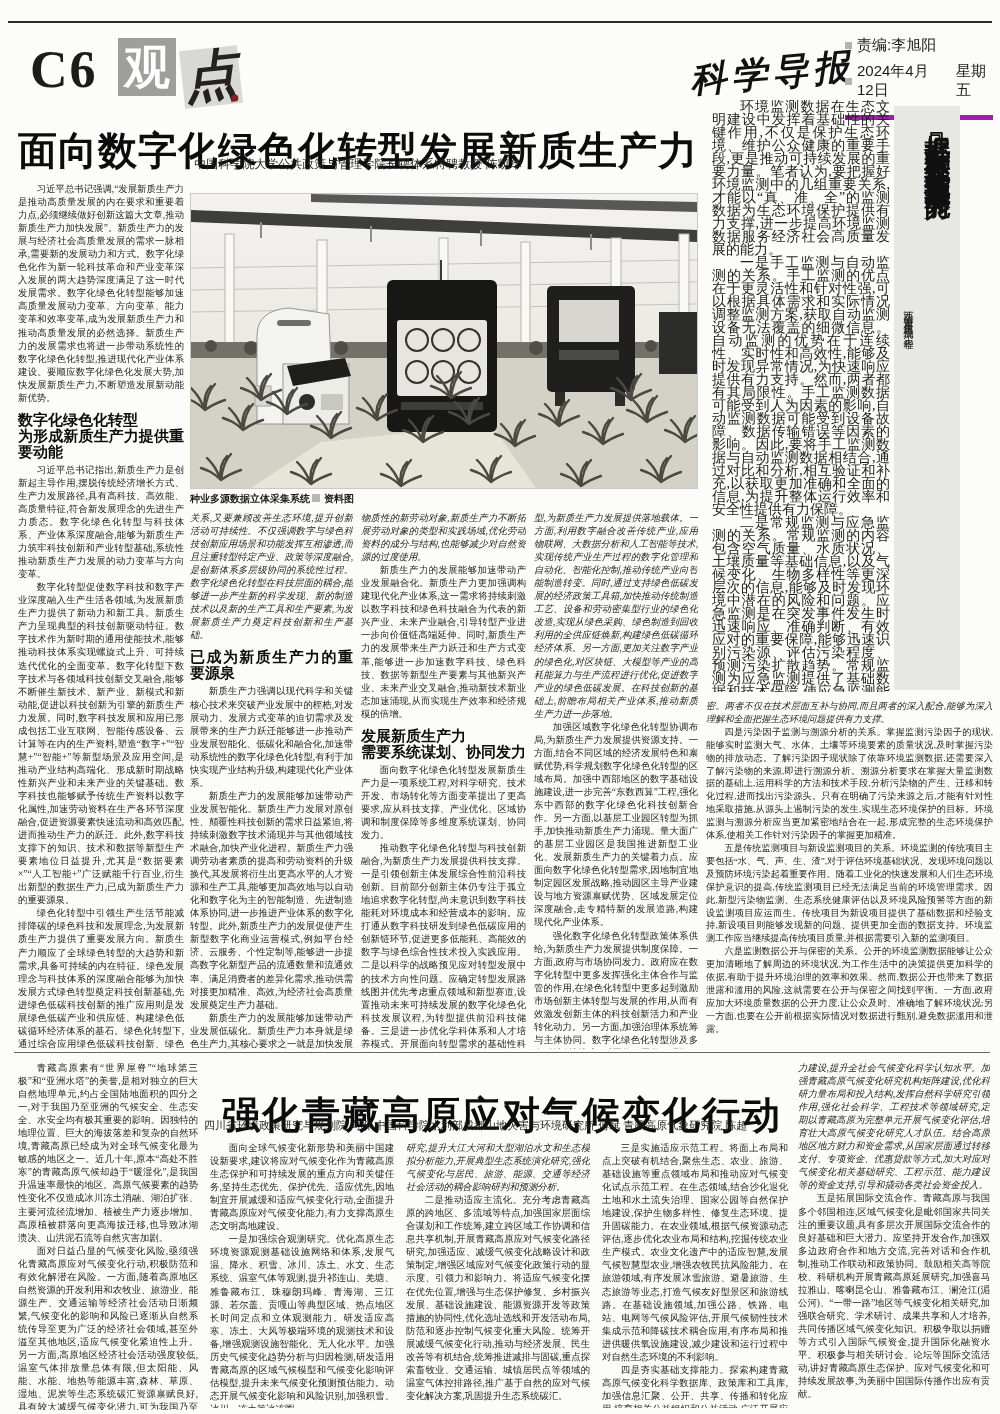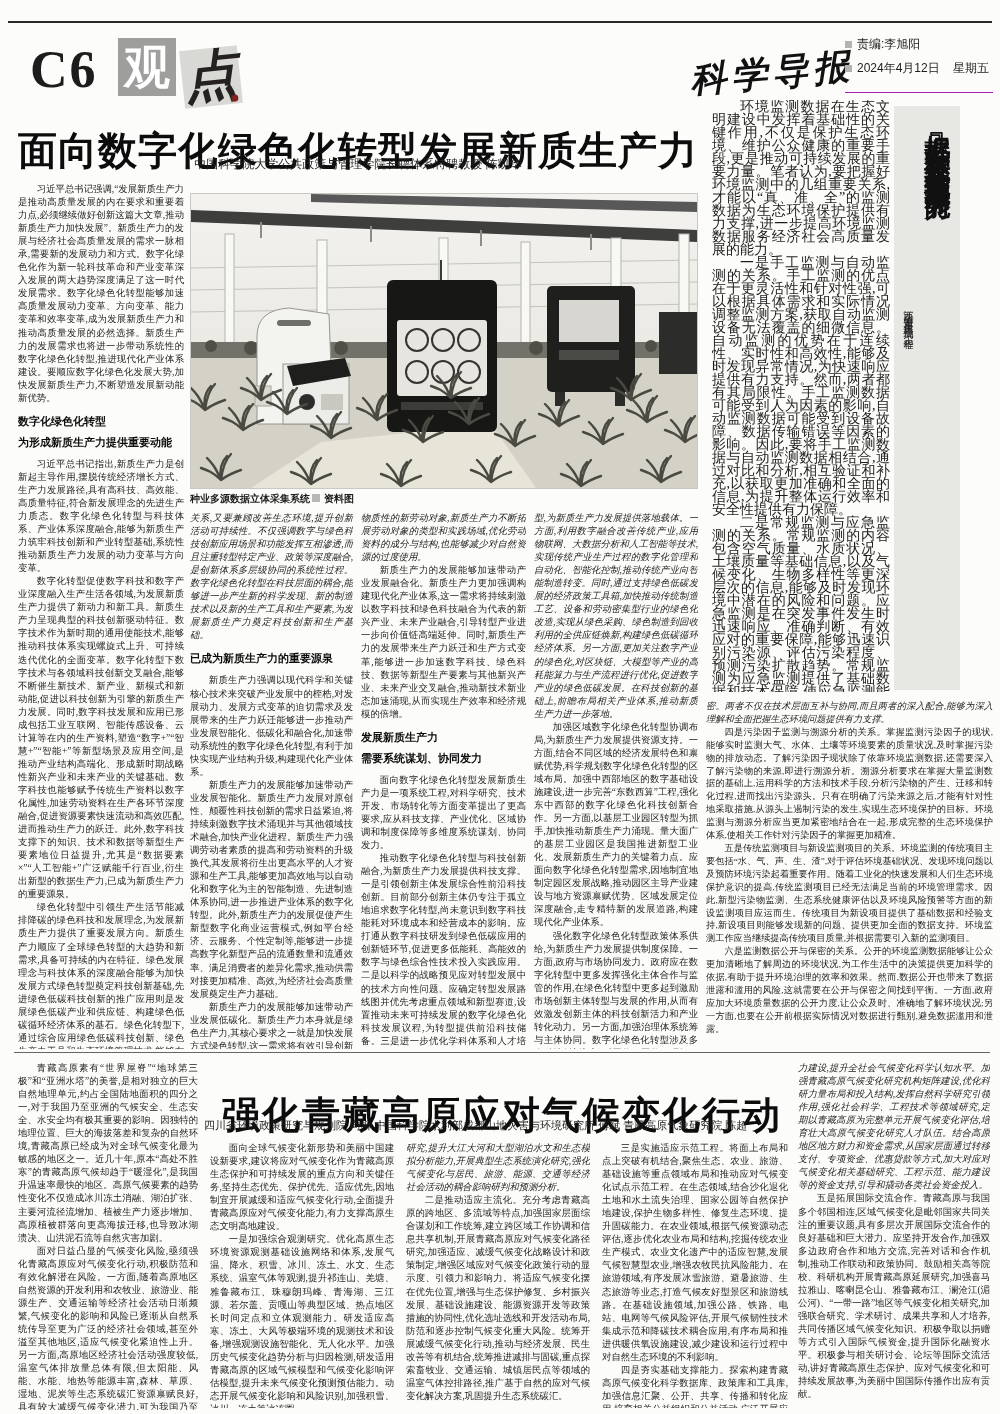--- a/index.html
+++ b/index.html
@@ -13,35 +13,35 @@
   .edition{position:absolute;left:30px;top:40px;font-size:52px;font-weight:bold;letter-spacing:2px;}
   .logo-guan{position:absolute;left:118px;top:38px;width:58px;height:58px;background:#9e9e9c;
     color:#fff;font-size:46px;line-height:58px;text-align:center;font-weight:bold;
     font-family:"Liberation Sans","DejaVu Sans",sans-serif;}
   .logo-dian{position:absolute;left:182px;top:48px;width:58px;height:58px;background:#d8d8d5;
     color:#242120;font-size:54px;line-height:56px;text-align:center;font-weight:bold;
     font-style:italic;transform:rotate(-6deg);font-family:"Liberation Serif",serif;}
   .logo-dian .dot{position:absolute;right:4px;bottom:2px;width:7px;height:7px;border-radius:50%;background:#7e2320;}
   .masthead{position:absolute;left:690px;top:48px;width:190px;font-size:36px;font-weight:bold;
     font-style:italic;letter-spacing:5px;transform:rotate(-5deg);color:#111;}
-  .pubinfo{position:absolute;left:845px;top:36px;width:148px;font-size:12px;
-    font-family:"Liberation Sans","DejaVu Sans",sans-serif;border-bottom:1px solid #a21caf;padding-bottom:8px;}
+  .pubinfo{position:absolute;left:845px;top:36px;width:148px;font-size:15px;
+    font-family:"Liberation Sans","DejaVu Sans",sans-serif;border-bottom:5px solid #a21caf;padding-bottom:8px;}
   .pubinfo .row{display:flex;align-items:center;gap:5px;margin-bottom:7px;}
   .pubinfo .sq{width:7px;height:7px;background:#b3b3b0;flex:0 0 auto;}
   
   .main-headline{position:absolute;left:18px;top:98px;width:680px;text-align:center;
     font-family:"Liberation Sans","DejaVu Sans",sans-serif;font-weight:900;
     font-size:39px;letter-spacing:1px;color:#0c0c0c;white-space:nowrap;}
   .main-byline{position:absolute;left:18px;top:156px;width:680px;text-align:center;
     font-size:12px;font-family:"Liberation Sans","DejaVu Sans",sans-serif;color:#222;}
   .main-body{position:absolute;left:18px;top:183px;width:680px;height:869px;}
   .col{position:absolute;overflow:hidden;text-align:justify;font-size:9.4px;line-height:13.05px;}
   .col p{margin:0;text-indent:2em;}
   .col p.cont{text-indent:0;font-style:italic;}
-  .col h3{font-family:Liberation Mono, monospace;font-size:11px;line-height:21px;
+  .col h3{font-family:Liberation Serif, serif;font-size:15px;line-height:16px;
     margin:7px 0 4px;text-indent:0;white-space:pre-line;color:#0d0d0d;}
   #m-col1{left:0;top:0;width:166px;height:866px;}
   .photo-wrap{position:absolute;left:172px;top:10px;width:508px;}
   .photo-frame{border:1px solid #c9c9c4;line-height:0;}
   .caption{margin-top:4px;font-size:10px;font-weight:bold;
     font-family:"Liberation Sans","DejaVu Sans",sans-serif;line-height:12px;}
   .caption .csq{display:inline-block;width:8px;height:8px;background:#b7b7b3;margin:0 4px 0 2px;}
   #m-col2{left:172px;top:329px;width:163px;height:537px;}
   #m-col3{left:343px;top:329px;width:165px;height:537px;}
   #m-col4{left:516px;top:329px;width:164px;height:537px;}

